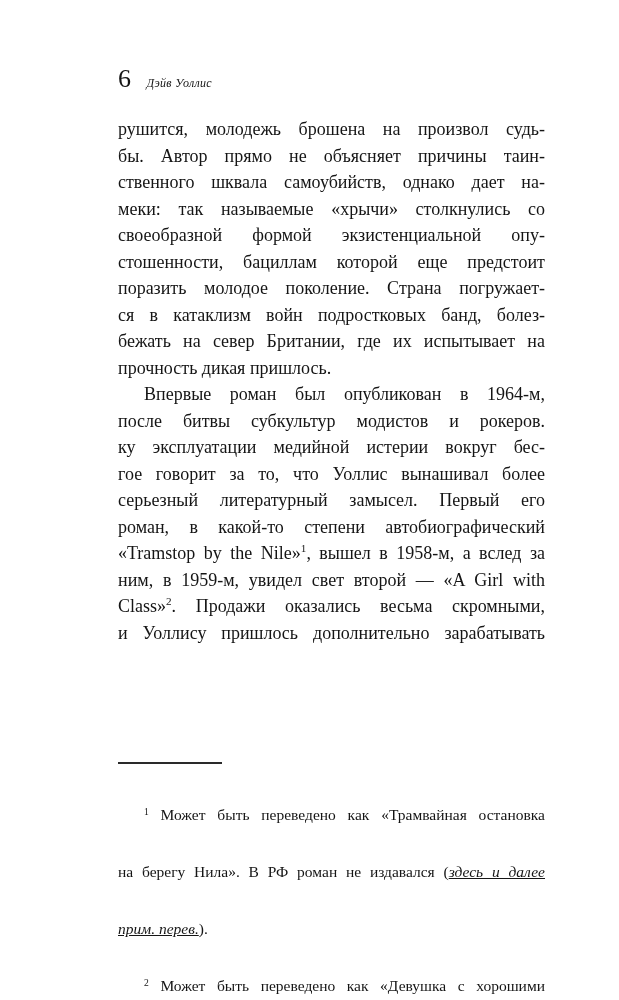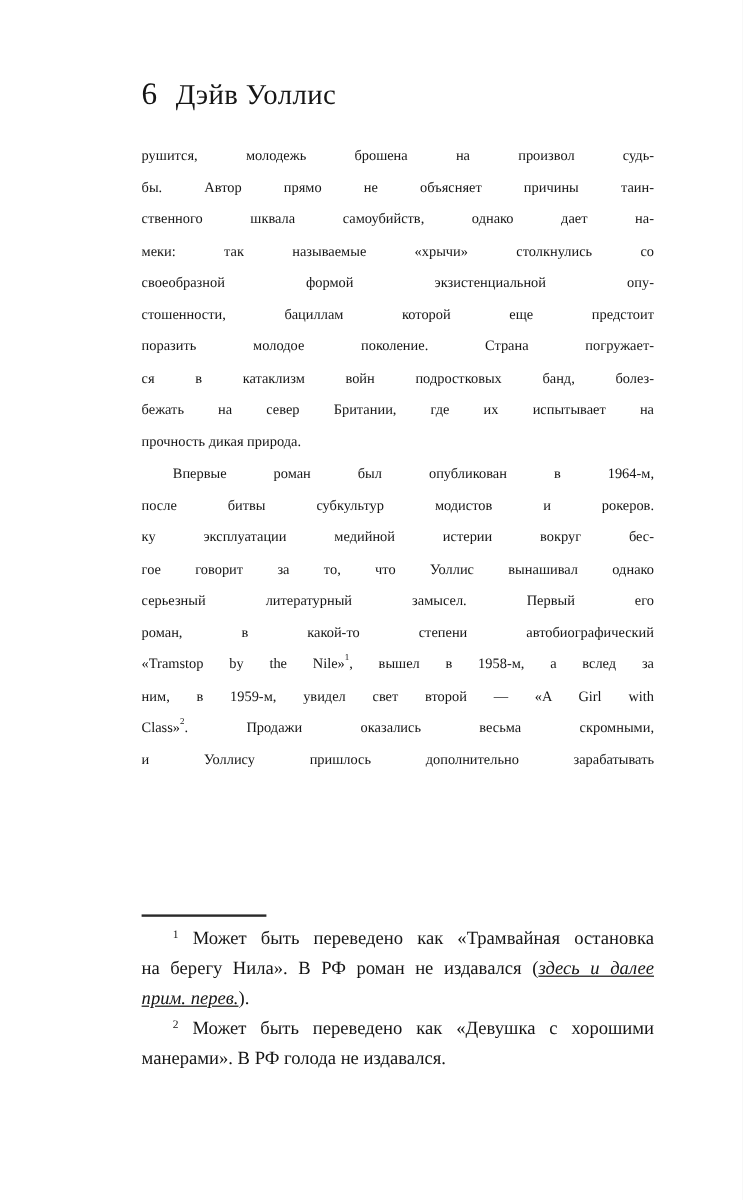--- a/index.html
+++ b/index.html
@@ -21,31 +21,32 @@
     display: flex;
     align-items: baseline;
     white-space: nowrap;
   }
   .page-number {
     font-size: 26px;
     line-height: 26px;
     letter-spacing: 0.5px;
   }
   .author-name {
-    font-size: 24px;
+    font-style: italic;
+    font-size: 12px;
     margin-left: 15px;
     letter-spacing: 0.3px;
   }
   
   .body-text {
     position: absolute;
     left: 118px;
     top: 116px;
     width: 427px;
-    font-size: 12px;
+    font-size: 18px;
   }
   .body-text .line { line-height: 26.5px; }
   .line {
     text-align: justify;
     text-align-last: justify;
     white-space: normal;
   }
   .line.par-end { text-align-last: left; }
   .line.indent { text-indent: 26px; }
   .sup {
@@ -63,21 +64,21 @@
     width: 104px;
     border-top: 2px solid #2a2a2a;
   }
   .footnotes {
     position: absolute;
     left: 118px;
     top: 770px;
     width: 427px;
     font-size: 15.5px;
   }
-  .footnotes .line { line-height: 25px; }
+  .footnotes .line { line-height: 25px; margin-top: 32px; }
 </style>
 </head>
 <body>
 
 <div class="page">
 
   <div class="running-head">
     <span class="page-number">6</span>
     <span class="author-name">Дэйв Уоллис</span>
   </div>
@@ -86,27 +87,27 @@
     <div>
         <div class="line">рушится, молодежь брошена на произвол судь-</div>
         <div class="line">бы. Автор прямо не объясняет причины таин-</div>
         <div class="line">ственного шквала самоубийств, однако дает на-</div>
         <div class="line">меки: так называемые «хрычи» столкнулись со</div>
         <div class="line">своеобразной формой экзистенциальной опу-</div>
         <div class="line">стошенности, бациллам которой еще предстоит</div>
         <div class="line">поразить молодое поколение. Страна погружает-</div>
         <div class="line">ся в катаклизм войн подростковых банд, болез-</div>
         <div class="line">бежать на север Британии, где их испытывает на</div>
-        <div class="line par-end">прочность дикая природа.</div>
+        <div class="line par-end">прочность дикая пришлось.</div>
       </div>
     <div>
         <div class="line indent">Впервые роман был опубликован в 1964-м,</div>
         <div class="line">после битвы субкультур модистов и рокеров.</div>
         <div class="line">ку эксплуатации медийной истерии вокруг бес-</div>
-        <div class="line">гое говорит за то, что Уоллис вынашивал однако</div>
+        <div class="line">гое говорит за то, что Уоллис вынашивал более</div>
         <div class="line">серьезный литературный замысел. Первый его</div>
         <div class="line">роман, в какой-то степени автобиографический</div>
         <div class="line">«Tramstop by the Nile»<span class="sup">1</span>, вышел в 1958-м, а вслед за</div>
         <div class="line">ним, в 1959-м, увидел свет второй — «A Girl with</div>
         <div class="line">Class»<span class="sup">2</span>. Продажи оказались весьма скромными,</div>
         <div class="line">и Уоллису пришлось дополнительно зарабатывать</div>
       </div>
   </div>
 
   <div class="footnote-separator"></div>

